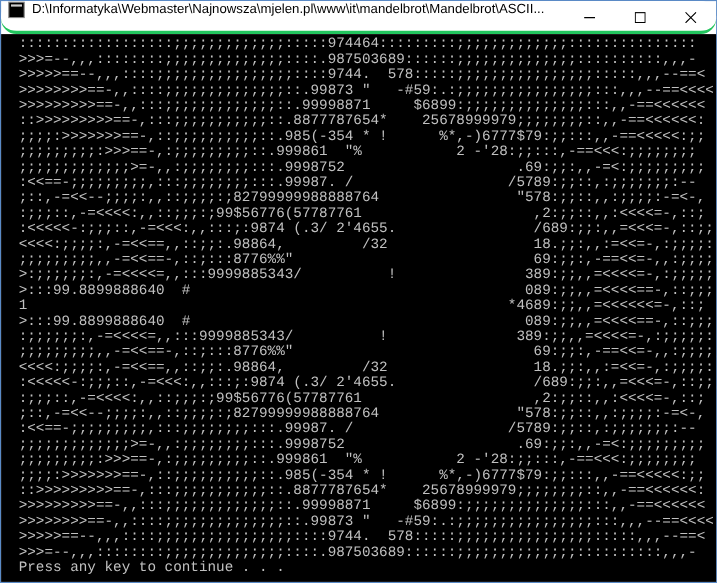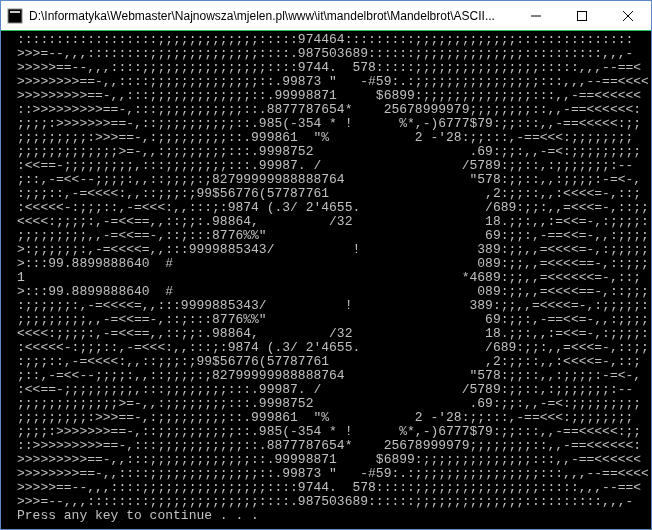--- a/index.html
+++ b/index.html
@@ -1,18 +1,18 @@
 <!DOCTYPE html>
 <html><head>
 <meta charset="utf-8">
 <style>
 * { margin: 0; padding: 0; box-sizing: border-box; }
 html, body { width: 652px; height: 530px; overflow: hidden; font-family: "Segoe UI", Tahoma, sans-serif; }
 .window { width: 652px; height: 530px; background: #fff; border: 1px solid #5a8ac6; display: flex; flex-direction: column; }
-.titlebar { height: 30px; background: #fff; display: flex; align-items: center; border-bottom: 1px solid #22c55e; }
+.titlebar { height: 30px; background: #fff; display: flex; border-bottom: 3px solid #22c55e; border-radius: 14px; }
 .titlebar-icon { width: 16px; height: 16px; margin: 0 6px; }
 .titlebar-title { flex: 1; font-size: 12px; color: #000; white-space: nowrap; overflow: hidden; text-overflow: ellipsis; }
 .titlebar-buttons { display: flex; height: 100%; }
 .tbtn { width: 46px; height: 29px; display: flex; align-items: center; justify-content: center; font-size: 10px; font-family: "Segoe UI", sans-serif; }
 .console { flex: 1; background: #000; color: #c0c0c0; font-family: Consolas, "Courier New", monospace; font-size: 13px; line-height: 14px; padding: 2px 16px; overflow: hidden; white-space: pre; letter-spacing: 0; }
 </style>
 </head>
 <body>
 
 <div class="window">

